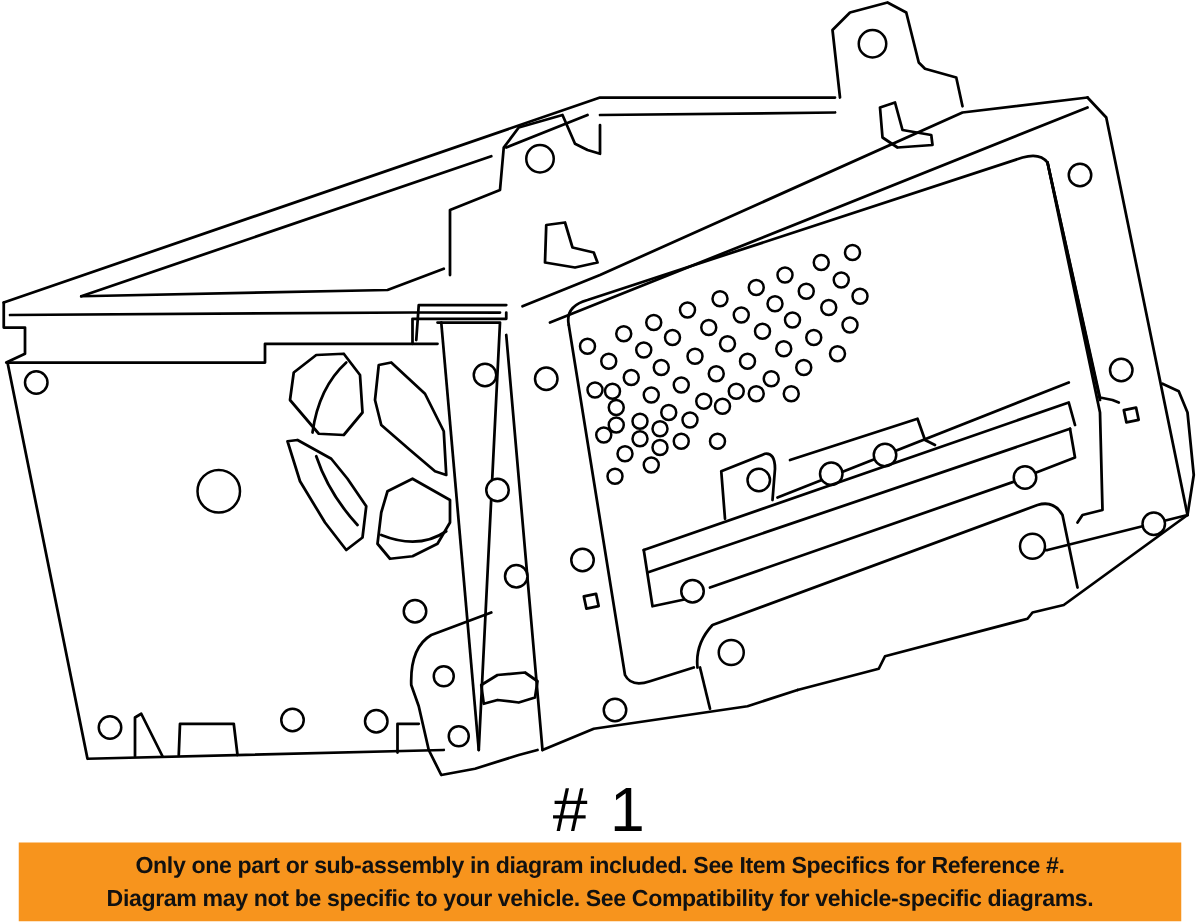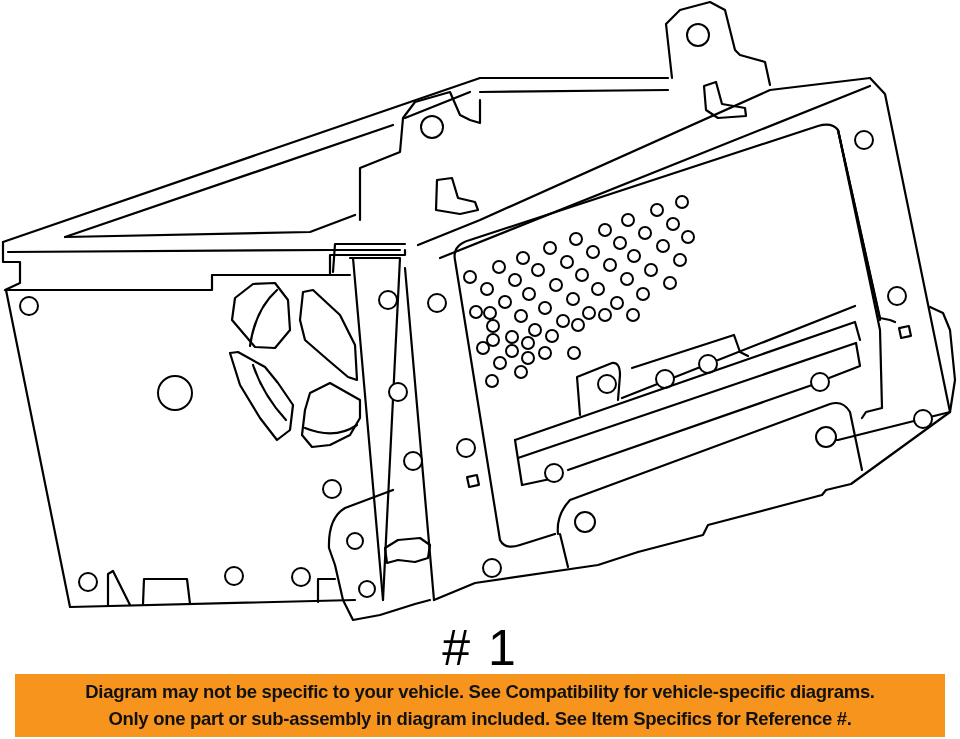--- a/index.html
+++ b/index.html
@@ -178,15 +178,15 @@
     <path class="ln" d="M558,534 Q556,515 570,500 L830,404 Q843,400 850,412 L862,470"></path>
     <circle class="hole" cx="826" cy="437" r="10"></circle>
     <circle class="hole" cx="585" cy="522" r="10"></circle>
     <polyline class="ln" points="560,534 568,567"></polyline>
   </svg>
 </div>
 
 <div class="label-num"># 1</div>
 
 <div class="banner">
+  <span class="line">Only one part or sub-assembly in diagram included. See Item Specifics for Reference #.</span>
   <span class="line">Diagram may not be specific to your vehicle. See Compatibility for vehicle-specific diagrams.</span>
-  <span class="line">Only one part or sub-assembly in diagram included. See Item Specifics for Reference #.</span>
 </div>
 
 </body></html>

